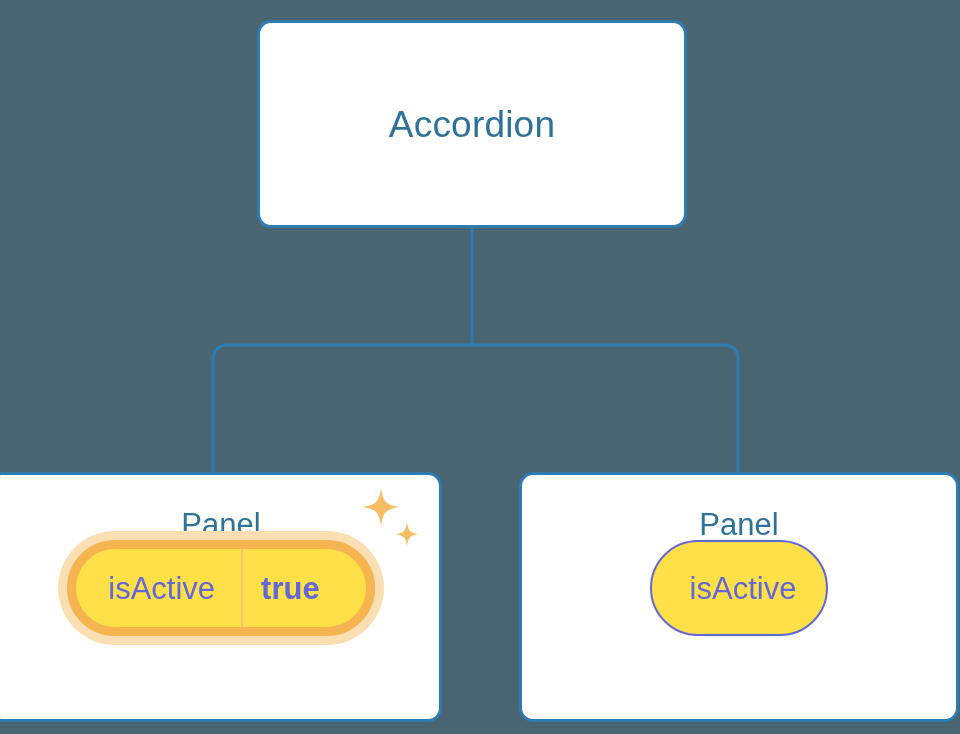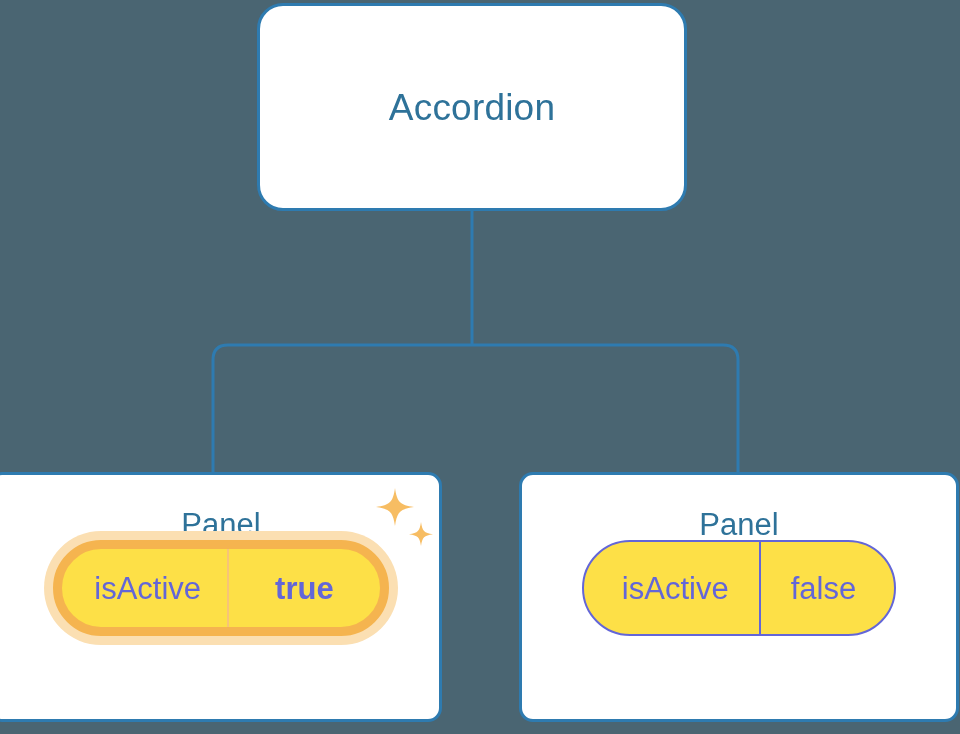--- a/index.html
+++ b/index.html
@@ -35,27 +35,26 @@
     background: #ffffff;
     border: 3px solid #2e7bb0;
     border-radius: 14px;
     box-sizing: border-box;
     z-index: 2;
   }
 
   
   #root-node {
     left: 257px;
-    top: 3px;
+    top: 20px;
     width: 430px;
     height: 208px;
     display: flex;
     align-items: center;
     justify-content: center;
-    border-radius: 26px;
   }
   .node-title {
     color: #2e7299;
     font-size: 37px;
     font-weight: 400;
     letter-spacing: 0.2px;
     line-height: 1;
   }
 
   
@@ -121,21 +120,21 @@
     box-shadow: 0 0 0 9px #fbdfb2;
   }
   .prop-pill.highlight .prop-val {
     border-left-color: #f7c477;
     font-weight: 700;
   }
   .prop-pill.highlight .prop-key {
     padding: 0 26px 0 32px;
   }
   .prop-pill.highlight .prop-val {
-    padding: 0 46px 0 46px;
+    padding: 0 46px 0 18px;
   }
 
   #pill-left-wrap {
     position: relative;
     margin-left: 12px;
   }
 
   
   .sparkles {
     position: absolute;
@@ -176,17 +175,16 @@
         <path d="M48 34 C49.3 43 51 45 60 46.3 C51 47.6 49.3 49.3 48 58 C46.7 49.3 45 47.6 36 46.3 C45 45 46.7 43 48 34 Z" fill="#f7bd63"></path>
       </svg>
     </div>
   </div>
 
   <div class="node panel-node" id="panel-right">
     <span class="panel-title">Panel</span>
 
     <div class="prop-pill">
       <span class="prop-key">isActive</span>
-      <span class="prop-val">false</span>
     </div>
   </div>
 
 </div>
 
 </body></html>

